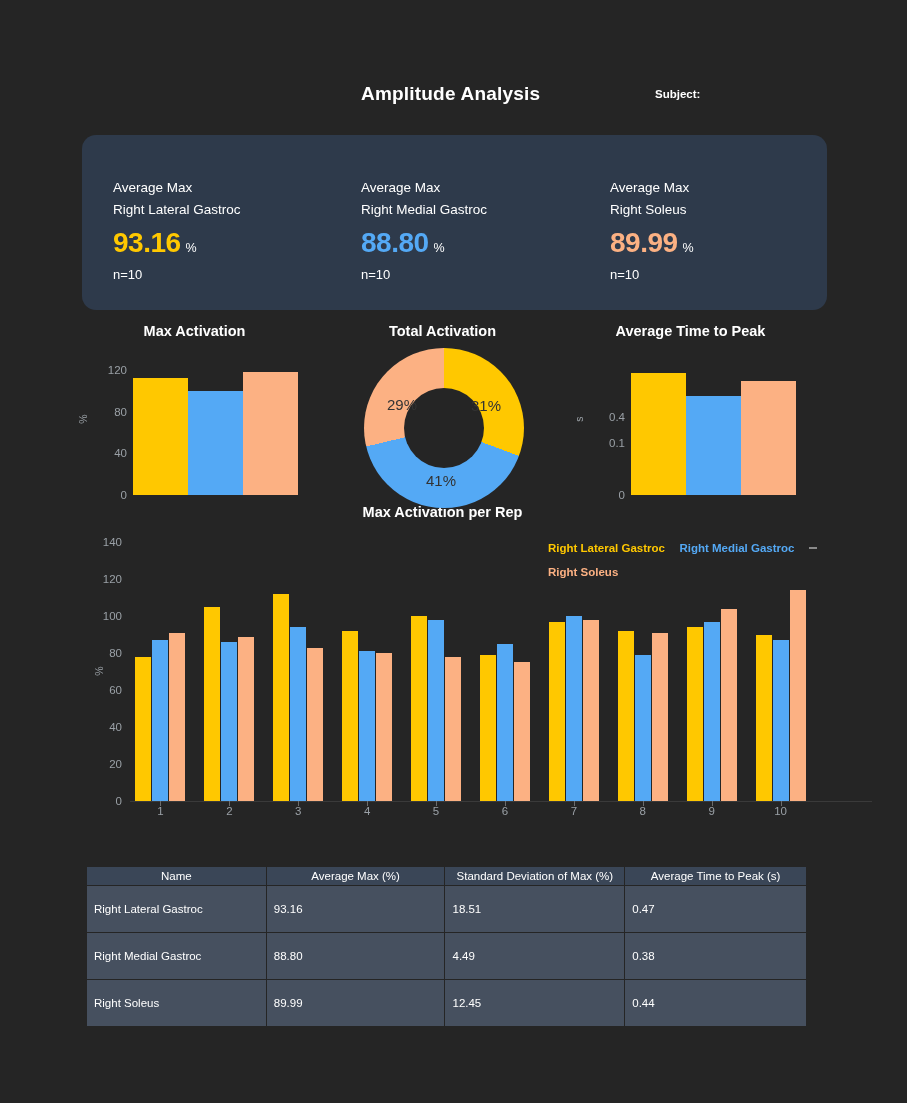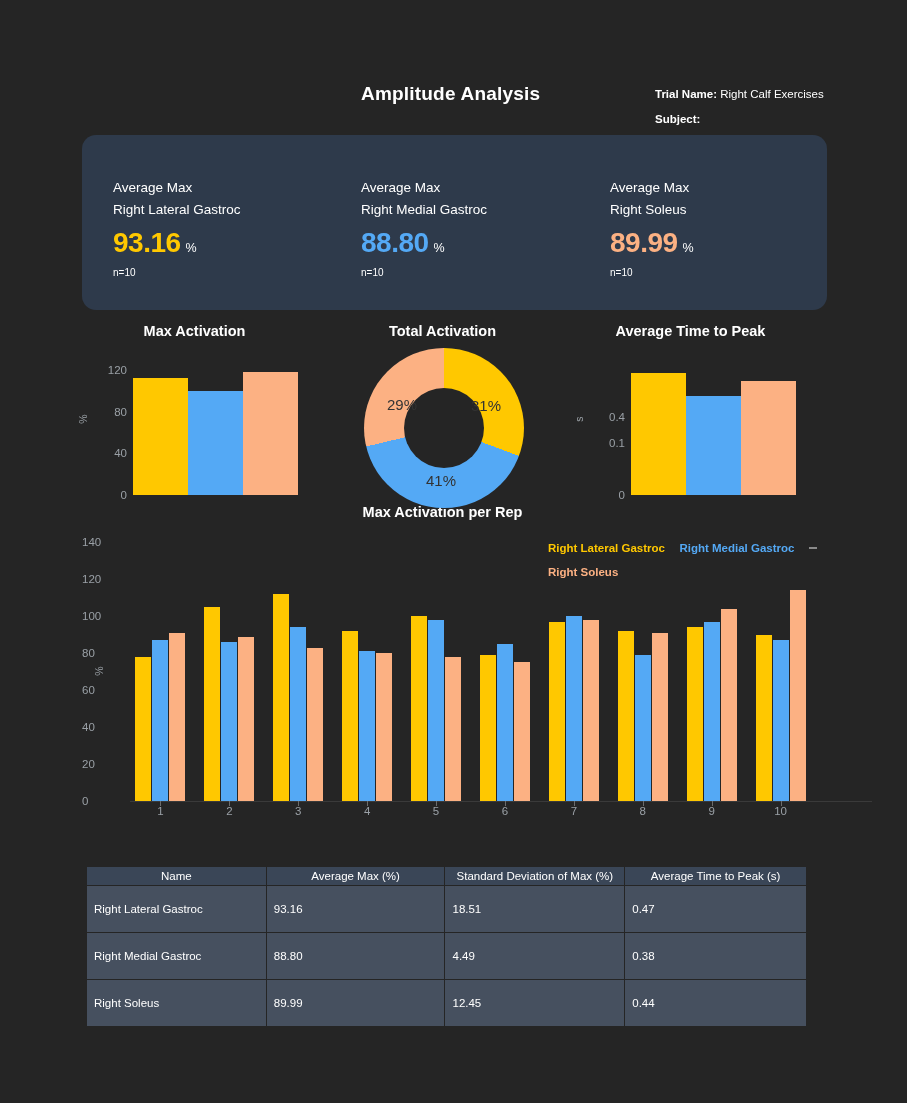--- a/index.html
+++ b/index.html
@@ -29,21 +29,21 @@
     background: #2E3A4B; border-radius: 14px;
   }
   .stat { position: absolute; top: 42px; }
   .stat.s0 { left: 31px; }
   .stat.s1 { left: 279px; }
   .stat.s2 { left: 528px; }
   .stat-line { font-size: 13.5px; line-height: 22px; color: #ffffff; }
   .stat-value-row { margin-top: 6px; display: flex; align-items: baseline; }
   .stat-value { font-size: 28px; font-weight: bold; letter-spacing: -.5px; }
   .stat-unit { font-size: 12.5px; margin-left: 5px; color: #ffffff; }
-  .stat-n { font-size: 10px; margin-top: 8px; color: #ffffff; }
+  .stat-n { font-size: 13px; margin-top: 8px; color: #ffffff; }
 
   
   .chart-title {
     position: absolute; font-size: 14.5px; font-weight: bold; text-align: center;
   }
 
   
   .mini { position: absolute; }
   .mini .axis-label {
     position: absolute; font-size: 10.5px; color: #9aa0a6;
@@ -77,21 +77,21 @@
     margin-right: 10px; line-height: 24px; white-space: nowrap;
   }
   .legend-extra {
     display: inline-block; width: 8px; height: 2px; background: #8a8a8a;
     vertical-align: middle;
   }
 
   
   .mainchart { position: absolute; left: 82px; top: 525px; width: 745px; height: 330px; }
   .mainchart .ytick {
-    position: absolute; left: 0; width: 40px; 
+    position: absolute; left: 0; width: 40px; text-align: right;
     font-size: 11.5px; color: #9aa0a6; transform: translateY(-50%);
   }
   .mainchart .ylabel {
     position: absolute; left: 12px; top: 140px; font-size: 10.5px; color: #9aa0a6;
     transform: rotate(-90deg); transform-origin: center;
   }
   .mainchart .plotarea {
     position: absolute; left: 48px; top: 8px; right: 8px; height: 268px;
   }
   .mainchart .baseline {
@@ -126,24 +126,20 @@
   .tbl td.c3 { width: 182px; }
 </style>
 </head>
 <body>
 
 <div class="page">
 
   <div class="header">
     <div class="main-title">Amplitude Analysis</div>
     <div class="meta">
-      <div>
-        <span class="lbl">Trial Name:</span>
-        <span class="val">Right Calf Exercises</span>
-      </div>
       <div>
         <span class="lbl">Subject:</span>
         <span class="val"></span>
       </div>
     </div>
   </div>
 
   <div class="summary-card">
     <div class="stat s0">
       <div class="stat-line">Average Max</div>

